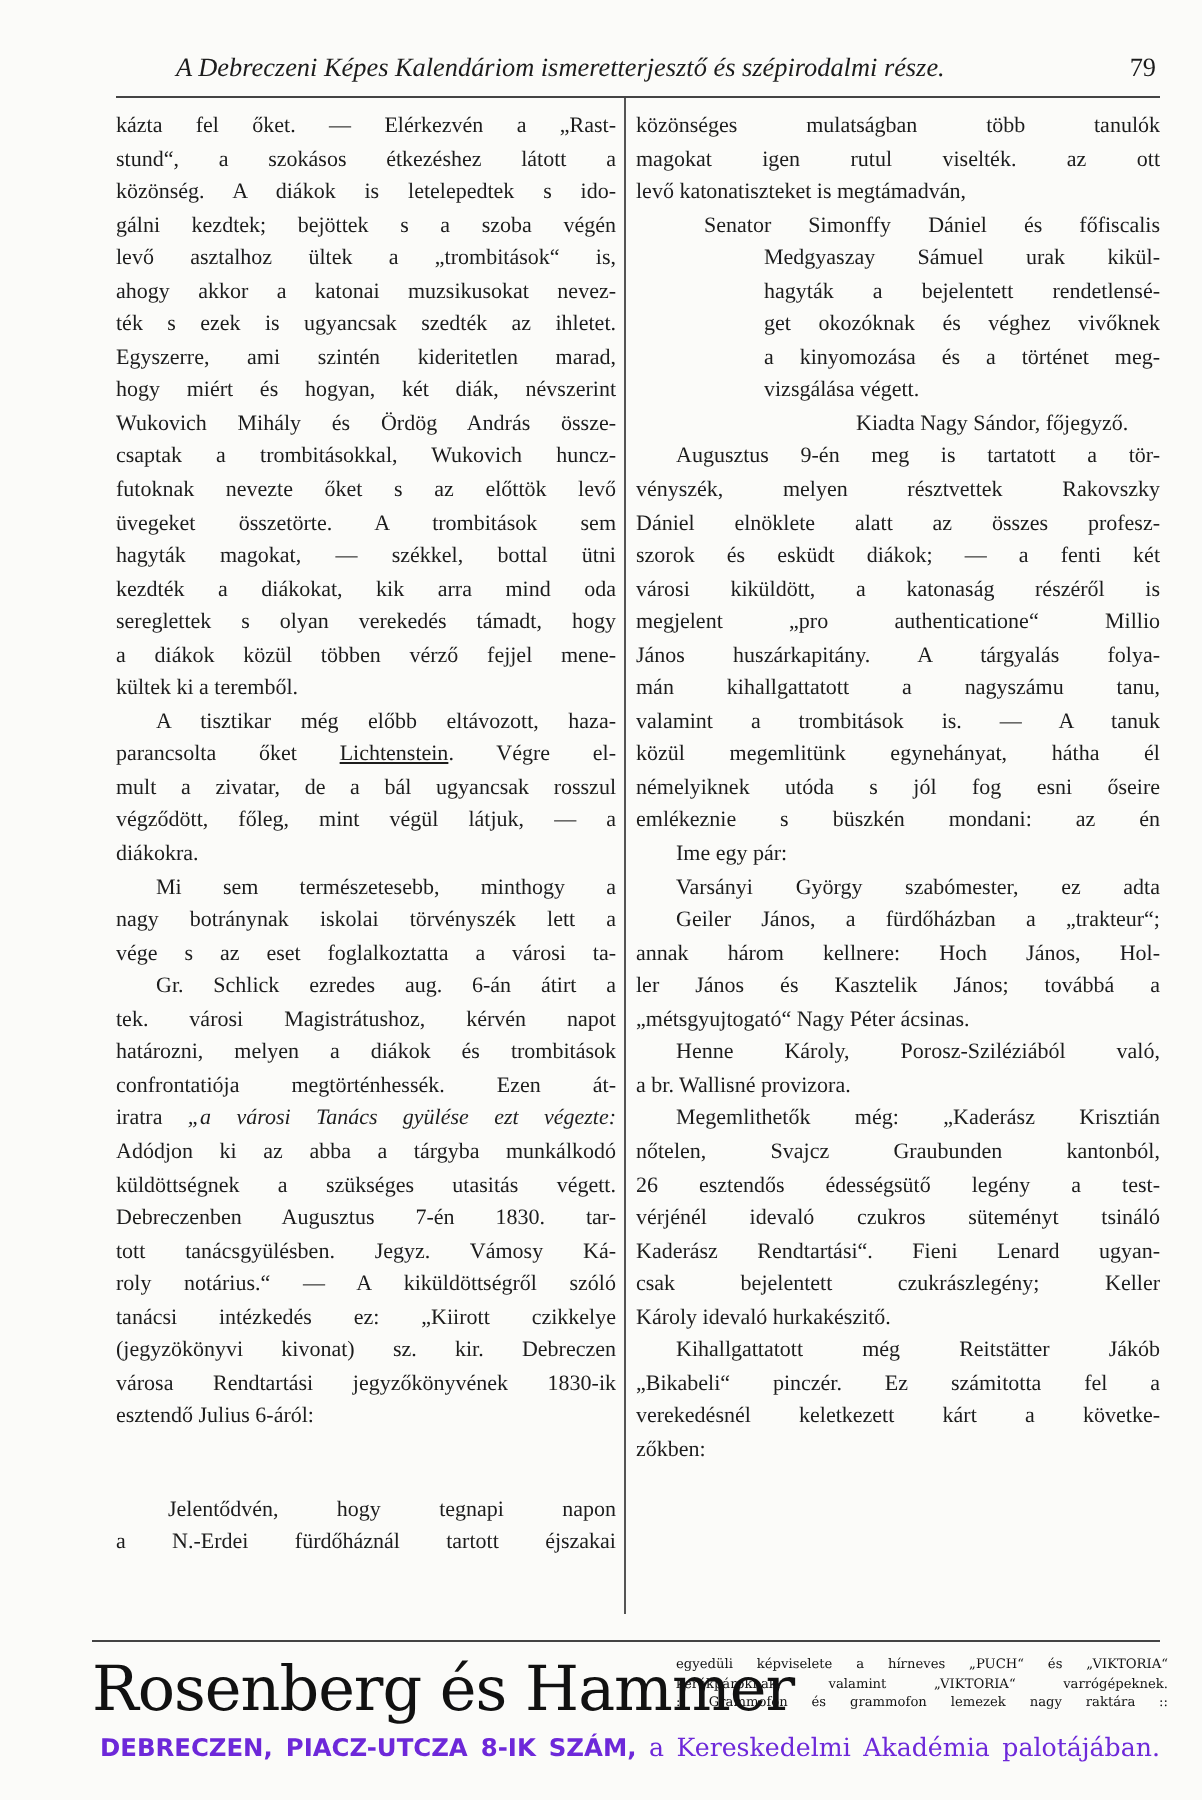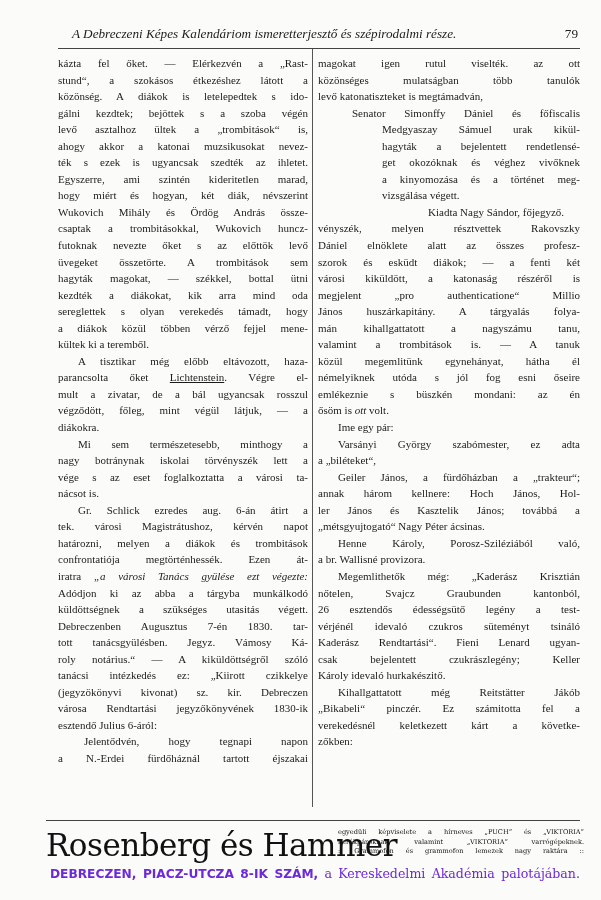--- a/index.html
+++ b/index.html
@@ -7,35 +7,35 @@
     width:601px; height:900px; overflow:hidden;
     background:#fbfbf9;
     font-family:"DejaVu Serif", "Liberation Serif", serif;
     color:#1c1c1c;
     position:relative;
   }
   .header {
     position:absolute; left:58px; top:26px; width:520px; height:18px;
     font-family:"Liberation Serif", serif; font-style:italic; font-size:13.2px;
   }
-  .header .title { position:absolute; left:14px; top:0; white-space:nowrap; }
+  .header .title { position:absolute; left:30px; top:0; white-space:nowrap; }
   .header .pageno { position:absolute; right:0; top:0; font-style:normal; }
   .rule-top { position:absolute; left:58px; top:48px; width:522px; height:1px; background:#444; }
   .divider { position:absolute; left:312px; top:49px; width:1px; height:350px; background:#555; }
   .divider2 { position:absolute; left:312px; top:399px; width:1px; height:408px; background:#555; }
   .col {
     position:absolute; top:55px;
     font-family:"Liberation Serif", serif; font-size:11px; line-height:16.55px;
   }
   .col-left { left:58px; width:250px; }
   .col-right { left:318px; width:262px; }
   .line { display:block; white-space:nowrap; text-align:justify; text-align-last:justify; height:16.55px; overflow:visible; }
   .line.last { text-align-last:left; }
   .line.indent { padding-left:20px; }
-  .line.indent2 { padding-left:26px; }
+  .line.indent2 { padding-left:26px;margin-top:30px; }
   .rule-bottom { position:absolute; left:46px; top:820px; width:534px; height:1px; background:#444; }
   .ad-name {
     position:absolute; left:46px; top:826px; width:300px;
     font-family:"DejaVu Serif", serif; font-size:31px; letter-spacing:-0.5px;
     white-space:nowrap; line-height:38px; color:#111;
   }
   .ad-small {
     position:absolute; left:338px; top:828px; width:246px;
     font-family:"DejaVu Serif", serif; font-size:6.6px; line-height:9.6px; color:#111;
   }
@@ -80,64 +80,62 @@
     <span class="line">a diákok közül többen vérző fejjel mene-</span>
     <span class="line last">kültek ki a teremből.</span>
     <span class="line indent">A tisztikar még előbb eltávozott, haza-</span>
     <span class="line">parancsolta őket <span class="underline">Lichtenstein</span>. Végre el-</span>
     <span class="line">mult a zivatar, de a bál ugyancsak rosszul</span>
     <span class="line">végződött, főleg, mint végül látjuk, — a</span>
     <span class="line last">diákokra.</span>
     <span class="line indent">Mi sem természetesebb, minthogy a</span>
     <span class="line">nagy botránynak iskolai törvényszék lett a</span>
     <span class="line">vége s az eset foglalkoztatta a városi ta-</span>
-    <span class="line last">nácsot is.</span>
     <span class="line indent">Gr. Schlick ezredes aug. 6-án átirt a</span>
     <span class="line">tek. városi Magistrátushoz, kérvén napot</span>
     <span class="line">határozni, melyen a diákok és trombitások</span>
     <span class="line">confrontatiója megtörténhessék. Ezen át-</span>
     <span class="line">iratra <span class="it">„a városi Tanács gyülése ezt végezte:</span></span>
     <span class="line">Adódjon ki az abba a tárgyba munkálkodó</span>
     <span class="line">küldöttségnek a szükséges utasitás végett.</span>
     <span class="line">Debreczenben Augusztus 7-én 1830. tar-</span>
     <span class="line">tott tanácsgyülésben. Jegyz. Vámosy Ká-</span>
     <span class="line">roly notárius.“ — A kiküldöttségről szóló</span>
     <span class="line">tanácsi intézkedés ez: „Kiirott czikkelye</span>
     <span class="line">(jegyzökönyvi kivonat) sz. kir. Debreczen</span>
     <span class="line">városa Rendtartási jegyzőkönyvének 1830-ik</span>
     <span class="line last">esztendő Julius 6-áról:</span>
     <span class="line indent2">Jelentődvén, hogy tegnapi napon</span>
     <span class="line">a N.-Erdei fürdőháznál tartott éjszakai</span>
   </div>
 <div class="col col-right" id="col-right">
+    <span class="line">közönséges mulatságban több tanulók</span>
     <span class="line">magokat igen rutul viselték. az ott</span>
-    <span class="line">közönséges mulatságban több tanulók</span>
     <span class="line last">levő katonatiszteket is megtámadván,</span>
     <span class="line" style="padding-left: 34px;">Senator Simonffy Dániel és főfiscalis</span>
     <span class="line" style="padding-left: 64px;">Medgyaszay Sámuel urak kikül-</span>
     <span class="line" style="padding-left: 64px;">hagyták a bejelentett rendetlensé-</span>
     <span class="line" style="padding-left: 64px;">get okozóknak és véghez vivőknek</span>
     <span class="line" style="padding-left: 64px;">a kinyomozása és a történet meg-</span>
     <span class="line last" style="padding-left: 64px;">vizsgálása végett.</span>
     <span class="line last" style="padding-left: 110px;">Kiadta Nagy Sándor, főjegyző.</span>
+    <span class="line indent">Augusztus 9-én meg is tartatott a tör-</span>
     <span class="line">vényszék, melyen résztvettek Rakovszky</span>
     <span class="line">Dániel elnöklete alatt az összes profesz-</span>
     <span class="line">szorok és esküdt diákok; — a fenti két</span>
     <span class="line">városi kiküldött, a katonaság részéről is</span>
     <span class="line">megjelent „pro authenticatione“ Millio</span>
     <span class="line">János huszárkapitány. A tárgyalás folya-</span>
     <span class="line">mán kihallgattatott a nagyszámu tanu,</span>
     <span class="line">valamint a trombitások is. — A tanuk</span>
     <span class="line">közül megemlitünk egynehányat, hátha él</span>
     <span class="line">némelyiknek utóda s jól fog esni őseire</span>
     <span class="line">emlékeznie s büszkén mondani: az én</span>
-    <span class="line last">ősöm is <span class="it">ott</span> volt.</span>
     <span class="line indent last">Ime egy pár:</span>
     <span class="line indent">Varsányi György szabómester, ez adta</span>
-    <span class="line last">a „biléteket“,</span>
     <span class="line indent">Geiler János, a fürdőházban a „trakteur“;</span>
     <span class="line">annak három kellnere: Hoch János, Hol-</span>
     <span class="line">ler János és Kasztelik János; továbbá a</span>
     <span class="line last">„métsgyujtogató“ Nagy Péter ácsinas.</span>
     <span class="line indent">Henne Károly, Porosz-Sziléziából való,</span>
     <span class="line last">a br. Wallisné provizora.</span>
     <span class="line indent">Megemlithetők még: „Kaderász Krisztián</span>
     <span class="line">nőtelen, Svajcz Graubunden kantonból,</span>
     <span class="line">26 esztendős édességsütő legény a test-</span>
     <span class="line">vérjénél idevaló czukros süteményt tsináló</span>

